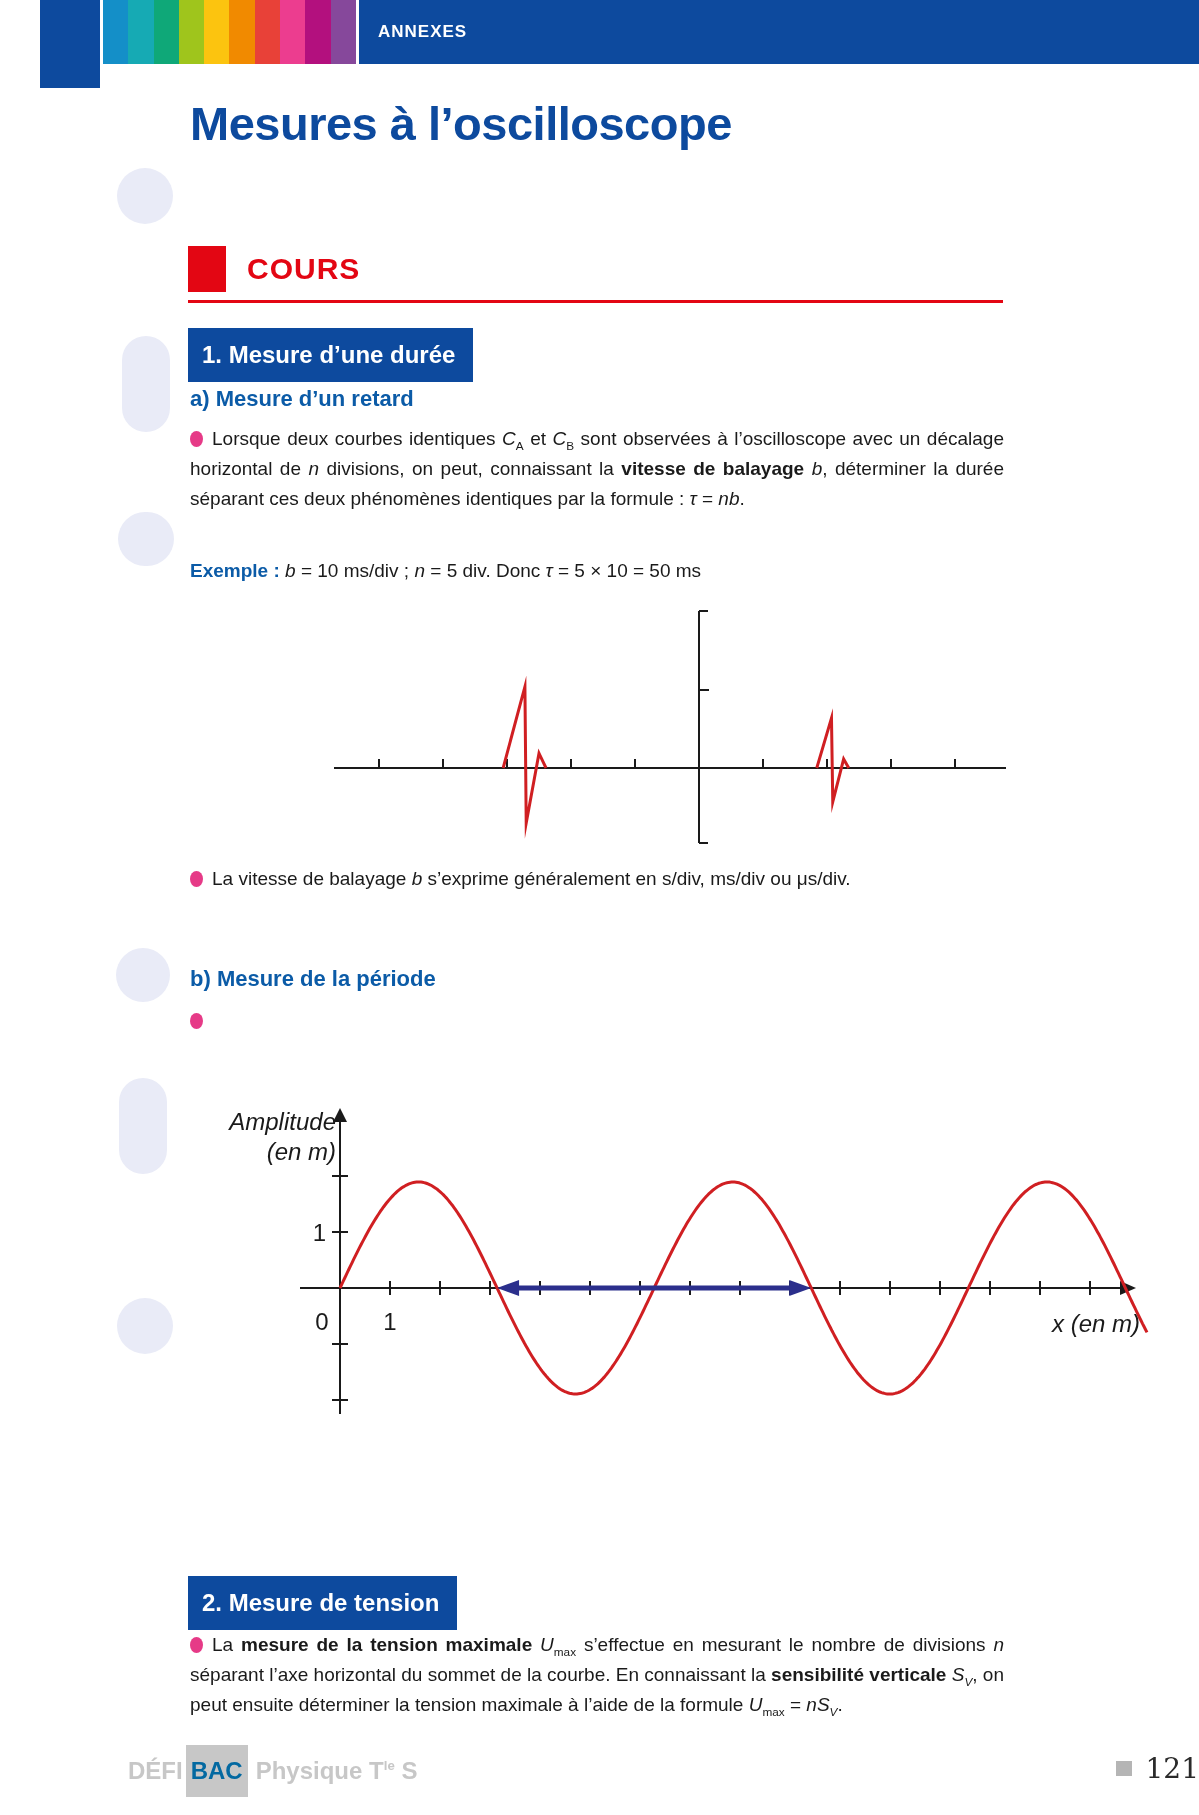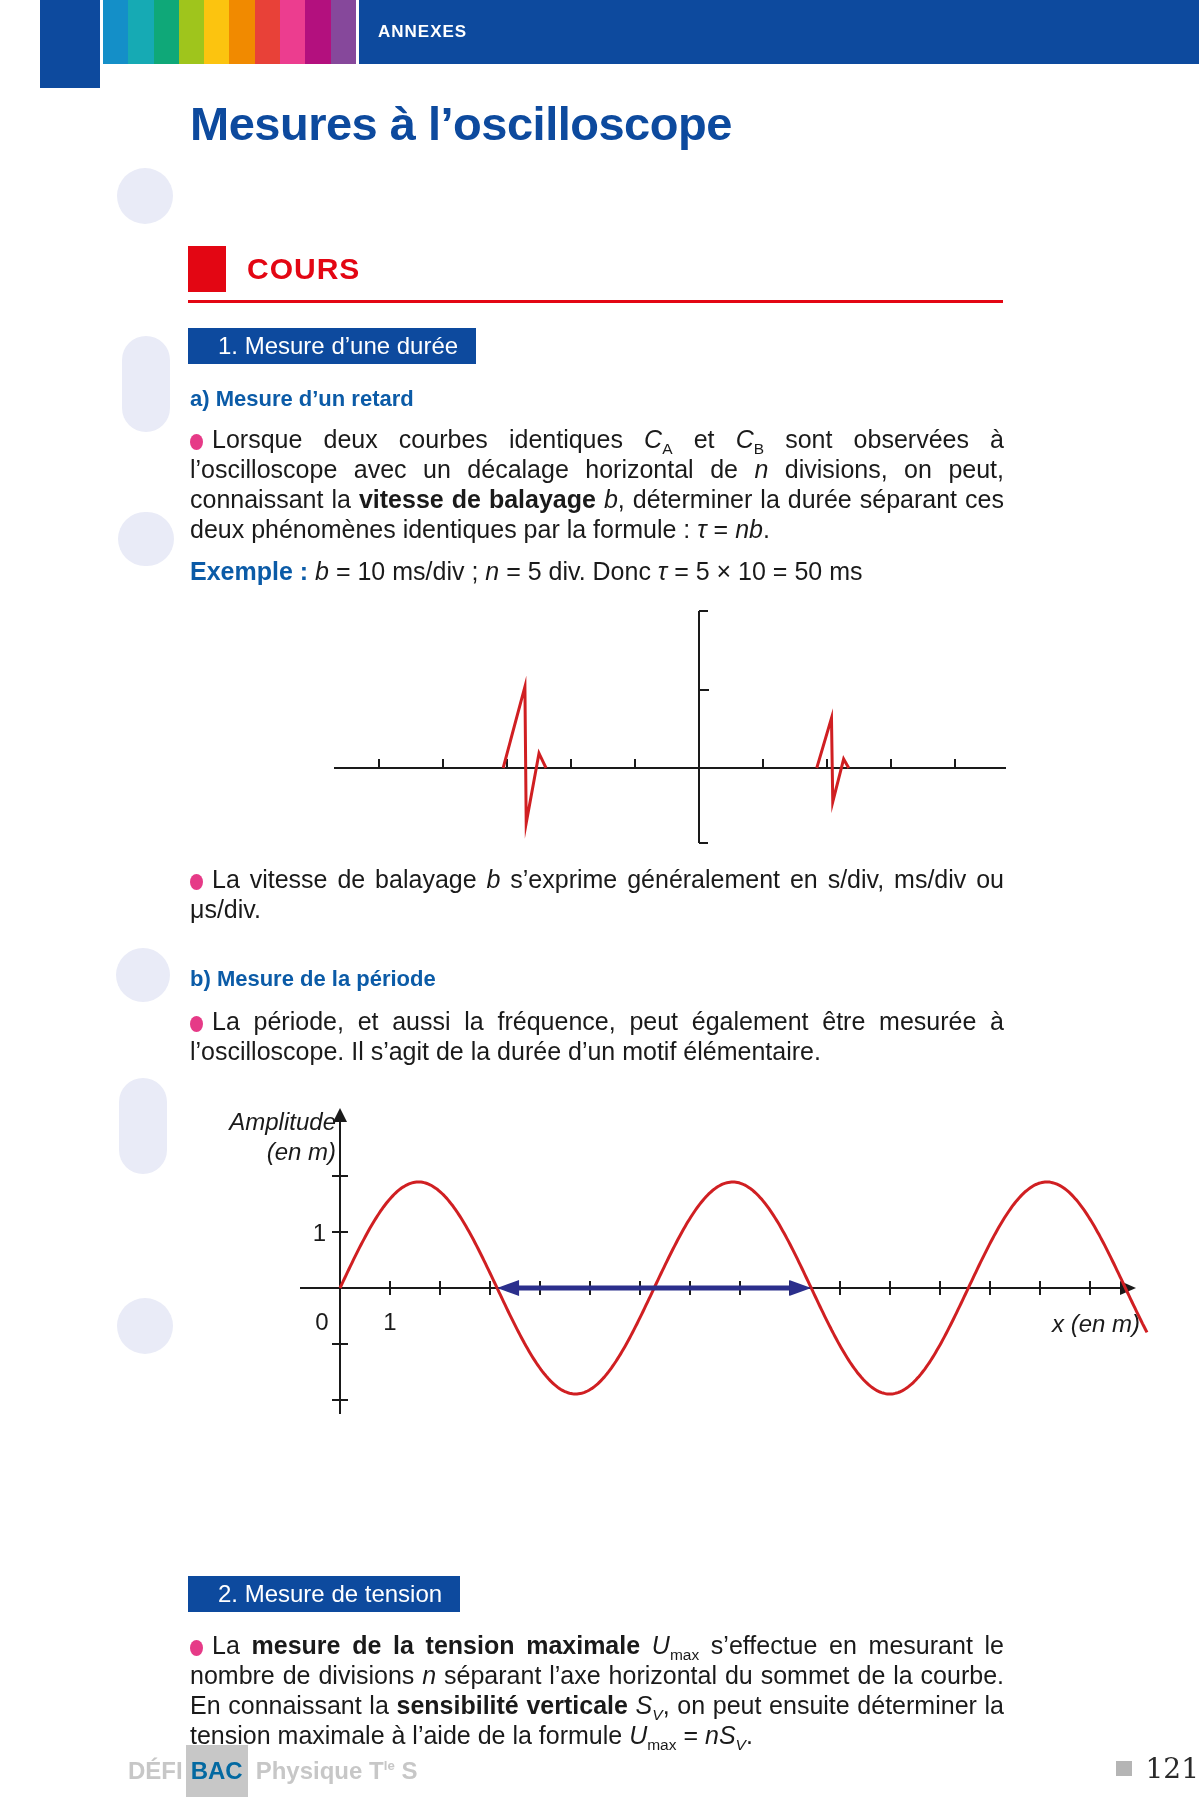--- a/index.html
+++ b/index.html
@@ -15,26 +15,26 @@
   
   .dot{position:absolute;background:#e9ebf7;border-radius:50px;}
   
   .title{position:absolute;left:150px;top:96px;font-size:47px;font-weight:bold;
          color:var(--brand-blue);letter-spacing:-0.5px;}
   
   .cours-sq{position:absolute;left:148px;top:246px;width:38px;height:46px;background:var(--accent-red);}
   .cours-lbl{position:absolute;left:207px;top:252px;font-size:30px;font-weight:bold;color:var(--accent-red);letter-spacing:1px;}
   .cours-line{position:absolute;left:148px;top:300px;width:815px;height:3px;background:var(--accent-red);}
   
-  .secbox{position:absolute;left:148px;height:36px;background:var(--brand-blue);color:#fff;
-          font-size:24px;font-weight:normal;display:inline-flex;align-items:center;padding:0 18px 0 30px;}
+  .secbox{position:absolute;left:148px;height:54px;background:var(--brand-blue);color:#fff;
+          font-size:24px;font-weight:bold;display:inline-flex;align-items:center;padding:0 18px 0 14px;}
   #sec1{top:328px;} #sec2{top:1576px;}
   .subhead{position:absolute;left:150px;font-size:22px;font-weight:bold;color:var(--heading-blue);}
   
-  .body{position:absolute;left:150px;width:814px;margin:0;font-size:25px;line-height:30px;
+  .body{position:absolute;left:150px;width:814px;margin:0;font-size:19px;line-height:30px;
         text-align:justify;color:#1a1a1a;}
   .body.noj{text-align:left;}
   .seg-b{font-weight:bold;} .seg-i{font-style:italic;}
   .seg-blue{color:var(--heading-blue);font-weight:bold;}
   .body sub{font-size:0.62em;line-height:0;}
   .bullet{display:inline-block;width:13px;height:16px;border-radius:50%;
           background:var(--bullet-pink);margin-right:9px;vertical-align:-2px;}
   
   svg{position:absolute;left:0;}
   .ax{stroke:#1a1a1a;stroke-width:2px;fill:none;}
@@ -106,21 +106,21 @@
       <line x1="659" y1="611" x2="668" y2="611" class="ax"></line>
       <line x1="659" y1="843" x2="668" y2="843" class="ax"></line>
       <line x1="659" y1="690" x2="669" y2="690" class="ax"></line>
       <polyline points="463.15999999999997,768 484.91999999999996,686.72 486.2,823.04 499,753.28 506.03999999999996,768" class="curve"></polyline>
       <polyline points="776.76,768 791.48,718.08 792.76,801.92 803.64,759.04 808.76,768" class="curve"></polyline>
     </svg>
 
   <p class="body" style="top:864px;"><span class="bullet"></span><span>La vitesse de balayage </span><span class="seg-i">b</span><span> s’exprime généralement en s/div, ms/div ou μs/div.</span></p>
 
   <div class="subhead" style="top:966px;">b) Mesure de la période</div>
-  <p class="body" style="top:1006px;"><span class="bullet"></span><span>La période, et aussi la fréquence, peut également être mesurée à l’oscilloscope. Il s’agit de la durée d’un motif élémentaire.</span></p>
+  <p class="body" style="top:1006px;"><span class="bullet"></span></p>
 
   <svg viewBox="0 1100 1199 320" width="1199" height="320" style="top: 1100px;">
       <line x1="260" y1="1288" x2="1080" y2="1288" class="ax"></line>
       <polygon points="1080,1281 1080,1295 1096,1288" class="axfill"></polygon>
       <line x1="350" y1="1281" x2="350" y2="1295" class="ax"></line>
       <line x1="400" y1="1281" x2="400" y2="1295" class="ax"></line>
       <line x1="450" y1="1281" x2="450" y2="1295" class="ax"></line>
       <line x1="500" y1="1281" x2="500" y2="1295" class="ax"></line>
       <line x1="550" y1="1281" x2="550" y2="1295" class="ax"></line>
       <line x1="600" y1="1281" x2="600" y2="1295" class="ax"></line>

